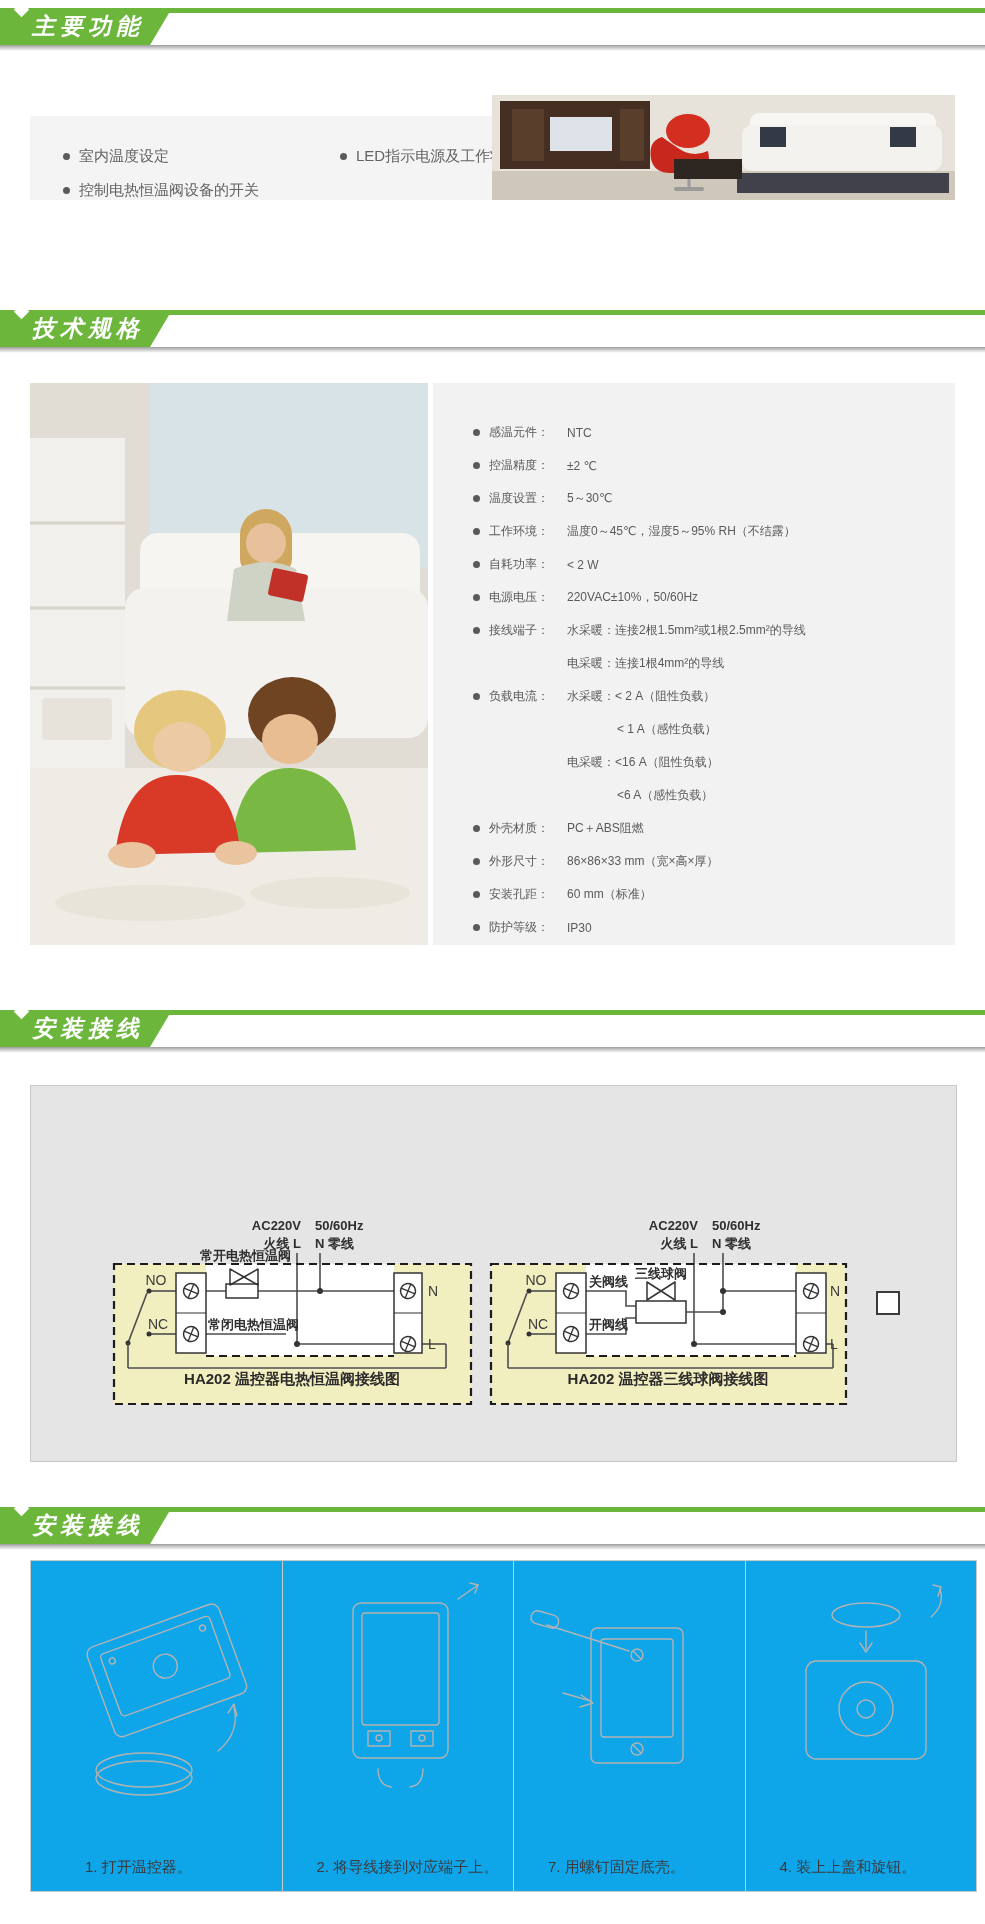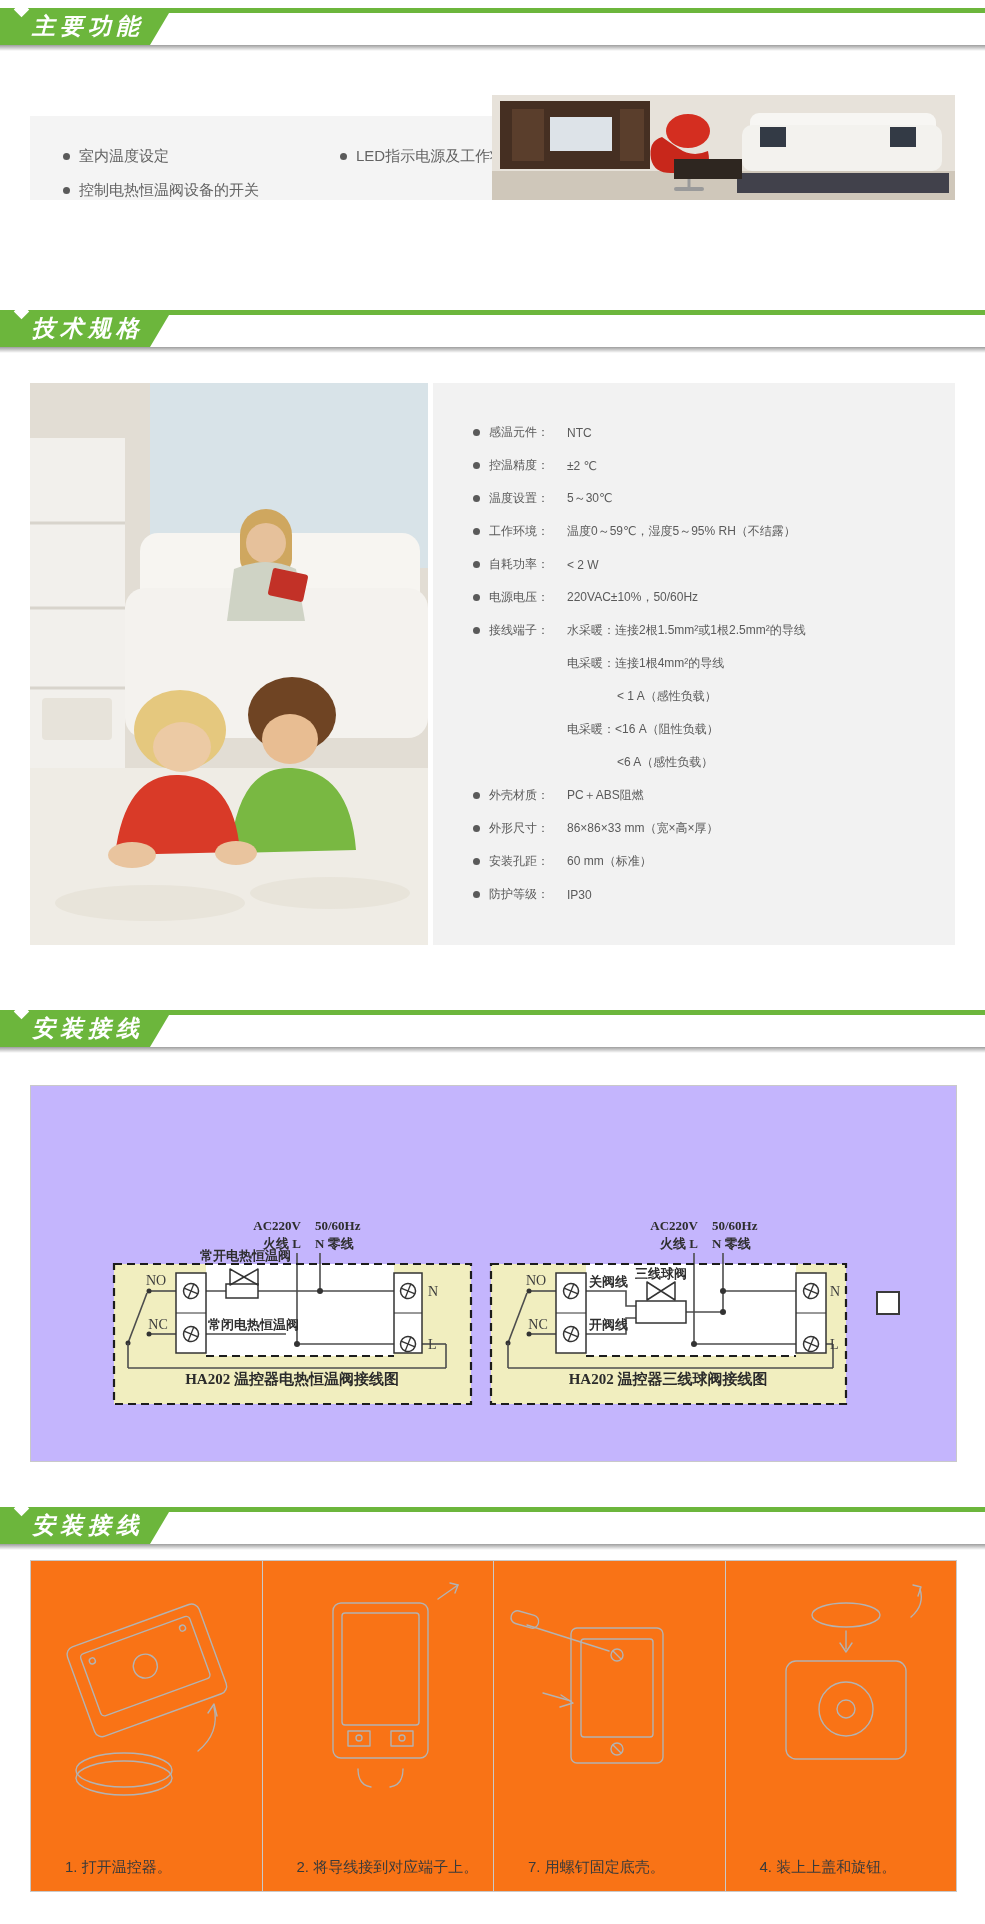--- a/index.html
+++ b/index.html
@@ -30,40 +30,40 @@
   
   .kids-photo{left:30px;top:383px;width:398px;height:562px;}
   .specs-panel{left:433px;top:383px;width:522px;height:562px;background:#f2f2f2;}
   .specs-list{position:absolute;left:40px;top:33px;}
   .spec-row{height:33px;display:flex;align-items:center;font-size:12px;color:#5a5a5a;white-space:nowrap;}
   .spec-label{width:78px;flex:none;}
   .spec-row.cont{padding-left:94px;}
   .spec-row.cont2{padding-left:144px;}
 
   
-  .diagram-box{left:30px;top:1085px;width:925px;height:375px;background:#c4b5fd;border:1px solid #c9c9c9;font-family:Liberation Serif, serif;}
+  .diagram-box{left:30px;top:1085px;width:925px;height:375px;background:#e5e5e5;border:1px solid #c9c9c9;}
   .diag-svg{position:absolute;}
   .diag-left{left:65px;top:105px;width:380px;height:225px;}
   .diag-right{left:450px;top:105px;width:400px;height:225px;}
   .small-square{position:absolute;left:845px;top:205px;width:20px;height:20px;border:2px solid #3a3a3a;background:#fff;}
   .wire{stroke:#4d4d4d;stroke-width:1.6;fill:none;}
   .dashedline{stroke:#1c1c1c;stroke-width:2.2;fill:none;stroke-dasharray:8 5;}
   .valvebody{fill:#fff;stroke:#333;stroke-width:1.5;}
   .bowtie{fill:none;stroke:#333;stroke-width:1.5;stroke-linejoin:round;}
   .tstrip{fill:#fff;stroke:#333;stroke-width:1.5;}
   .tdiv{stroke:#333;stroke-width:1;}
   .jdot{fill:#333;}
   .dlabel{font-size:13px;font-weight:bold;fill:#2e2e2e;}
   .dterm{font-size:14px;fill:#3c3c3c;}
   .dcaption{font-size:15px;font-weight:bold;fill:#2b2b2b;}
   .screw circle{fill:#fff;stroke:#333;stroke-width:1.5;}
   .screw line{stroke:#333;stroke-width:1.3;}
 
   
-  .steps-box{left:30px;top:1560px;width:925px;height:330px;border:1px solid #c9c9c9;background:#f97316;display:flex;}
+  .steps-box{left:30px;top:1560px;width:925px;height:330px;border:1px solid #c9c9c9;background:#0ea5e9;display:flex;padding-left:20px;}
   .step-panel{flex:1;position:relative;border-left:1px solid #c9c9c9;}
   .step-panel:first-child{border-left:none;}
   .step-art{position:absolute;left:15px;top:12px;width:200px;height:260px;}
   .lineart{stroke:#b3b3b3;stroke-width:1.4;fill:none;stroke-linecap:round;stroke-linejoin:round;}
   .step-caption{position:absolute;left:34px;bottom:14px;font-size:15px;color:#3a3a3a;white-space:nowrap;}
 </style>
 </head>
 <body>
 
 <div id="page">
@@ -164,39 +164,44 @@
           <span class="spec-value">±2 ℃</span>
         </div>
         <div class="spec-row main">
           <span class="dot"></span>
           <span class="spec-label">温度设置：</span>
           <span class="spec-value">5～30℃</span>
         </div>
         <div class="spec-row main">
           <span class="dot"></span>
           <span class="spec-label">工作环境：</span>
-          <span class="spec-value">温度0～59℃，湿度5～95% RH（不结露）</span>
+          <span class="spec-value">温度0～45℃，湿度5～95% RH（不结露）</span>
         </div>
         <div class="spec-row main">
           <span class="dot"></span>
           <span class="spec-label">自耗功率：</span>
           <span class="spec-value">&lt; 2 W</span>
         </div>
         <div class="spec-row main">
           <span class="dot"></span>
           <span class="spec-label">电源电压：</span>
           <span class="spec-value">220VAC±10%，50/60Hz</span>
         </div>
         <div class="spec-row main">
           <span class="dot"></span>
           <span class="spec-label">接线端子：</span>
           <span class="spec-value">水采暖：连接2根1.5mm²或1根2.5mm²的导线</span>
         </div>
         <div class="spec-row cont">
           <span class="spec-value">电采暖：连接1根4mm²的导线</span>
+        </div>
+        <div class="spec-row main">
+          <span class="dot"></span>
+          <span class="spec-label">负载电流：</span>
+          <span class="spec-value">水采暖：&lt; 2 A（阻性负载）</span>
         </div>
         <div class="spec-row cont2">
           <span class="spec-value">&lt; 1  A（感性负载）</span>
         </div>
         <div class="spec-row cont">
           <span class="spec-value">电采暖：&lt;16 A（阻性负载）</span>
         </div>
         <div class="spec-row cont2">
           <span class="spec-value">&lt;6  A（感性负载）</span>
         </div>

